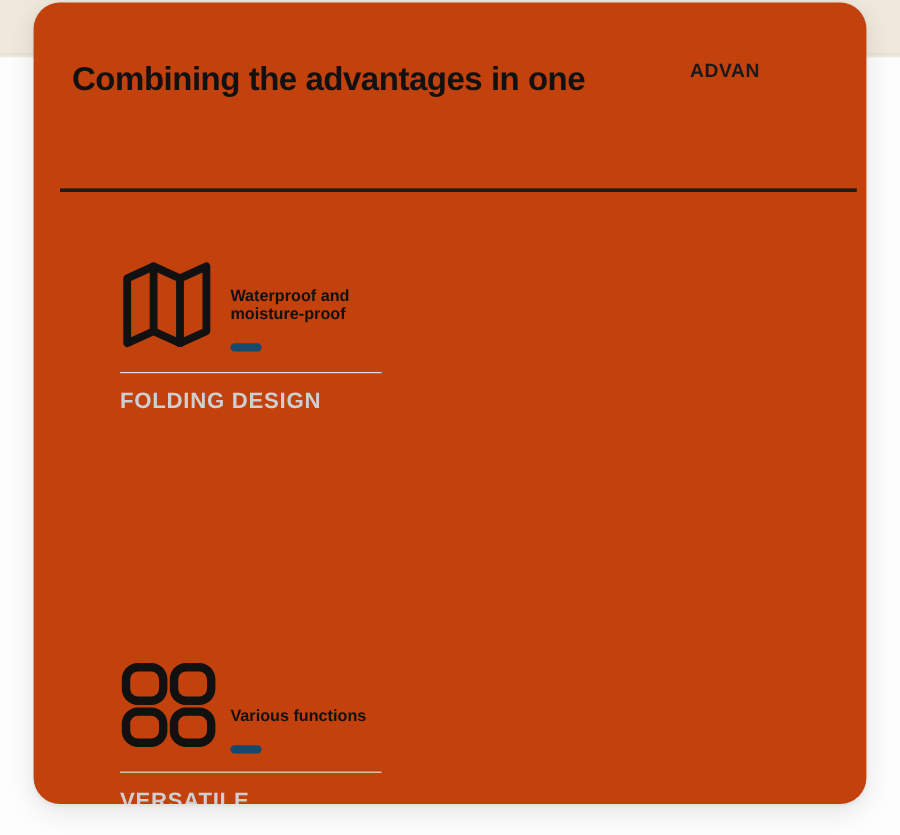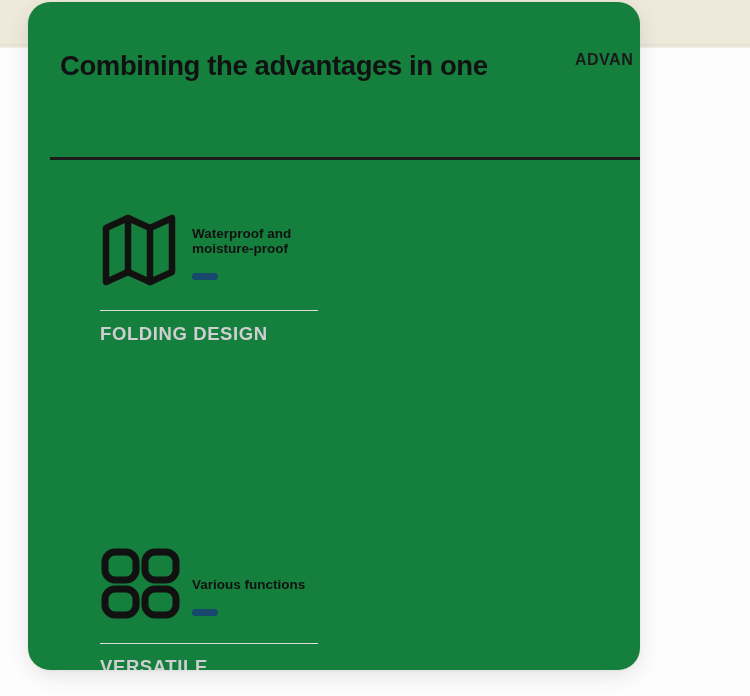--- a/index.html
+++ b/index.html
@@ -40,23 +40,23 @@
     width: 750px;
     height: 648px;
     background: #fdfdfd;
   }
 
   
   .card {
     position: absolute;
     left: 28px;
     top: 2px;
-    width: 612px;
+    width: 694px;
     height: 668px;
-    background: #15803d;
+    background: #c2410c;
     border-radius: 22px;
     box-shadow: 0 6px 22px rgba(0,0,0,0.10), 0 1px 3px rgba(0,0,0,0.05);
     overflow: hidden;
   }
 
   
   .header {
     position: absolute;
     left: 0;
     top: 0;
@@ -116,21 +116,21 @@
   }
   .cell-inner {
     position: absolute;
     left: 72px;
     top: 0;
     width: 248px;
   }
 
   .feature-top {
     display: flex;
-    align-items: flex-start;
+    align-items: center;
     height: 108px;
   }
   .icon-wrap {
     width: 92px;
     flex: 0 0 92px;
     display: flex;
     align-items: center;
     justify-content: flex-start;
     height: 100px;
     padding-top: 4px;

